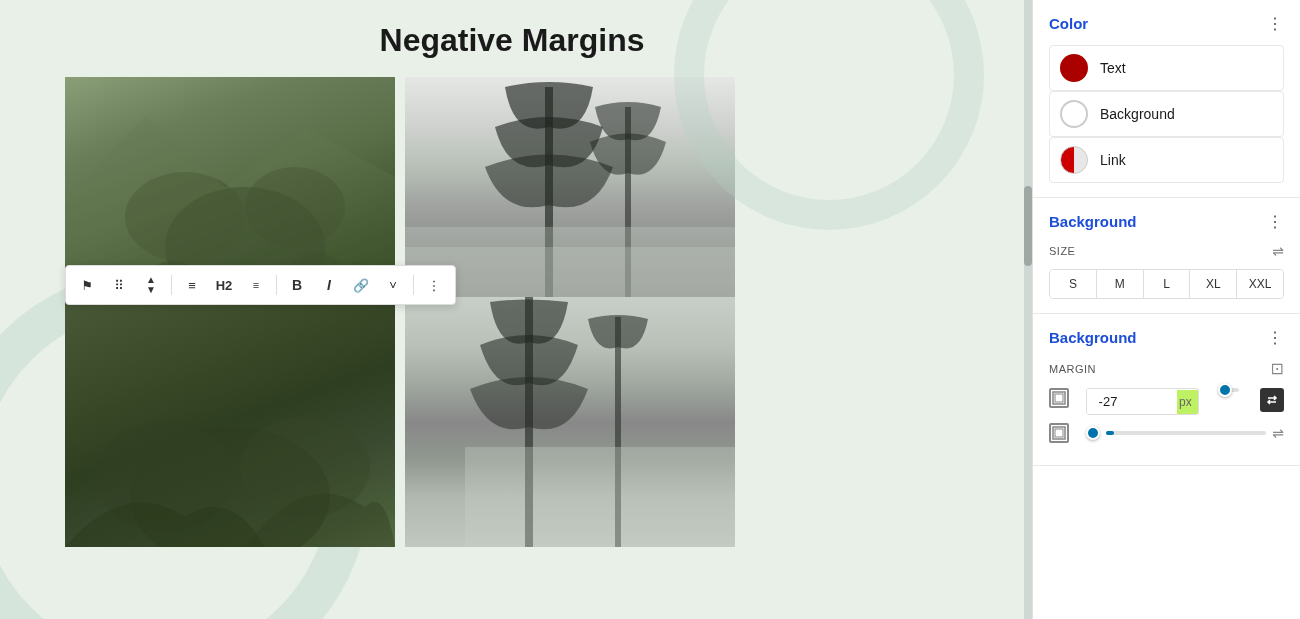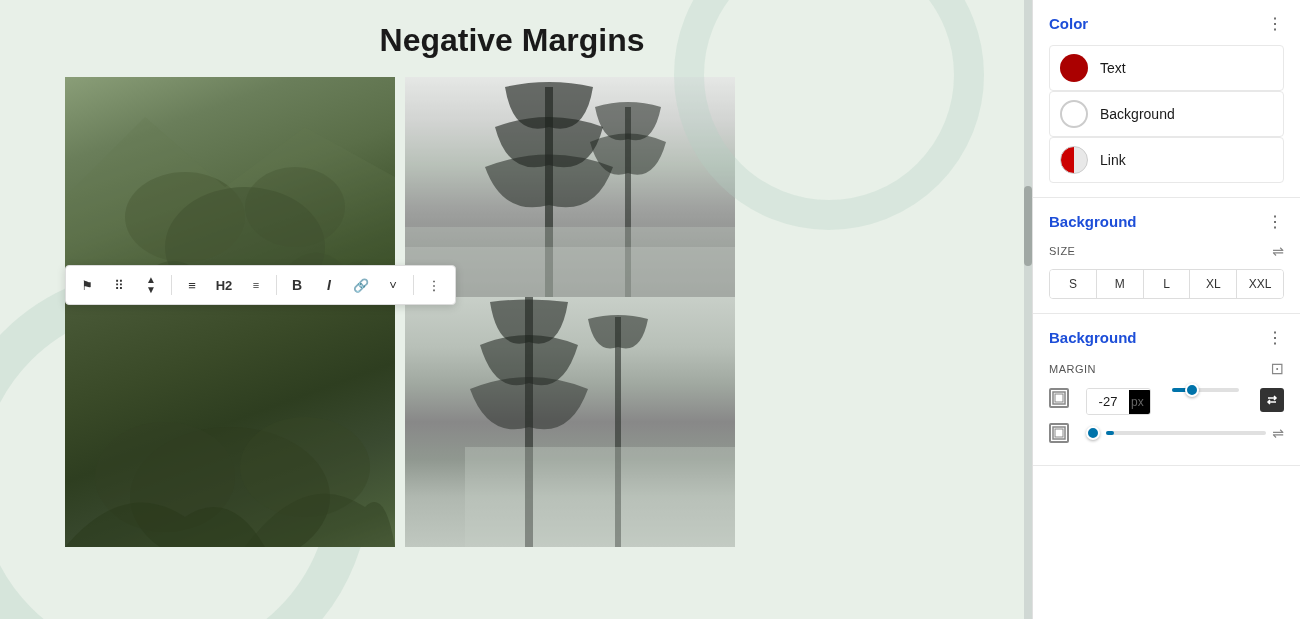--- a/index.html
+++ b/index.html
@@ -262,21 +262,22 @@
       padding: 5px 6px;
       font-size: 13px;
       text-align: center;
       color: #1a1a1a;
     }
 
     .margin-unit {
       padding: 5px 6px 5px 2px;
       font-size: 12px;
       color: #666;
-      background: #000000;
+      background: #bef264;
+      margin-left: 48px;
     }
 
     .slider-container {
       flex: 1;
       position: relative;
       height: 4px;
       background: #e0e0e0;
       border-radius: 2px;
       margin: 0 4px;
     }

